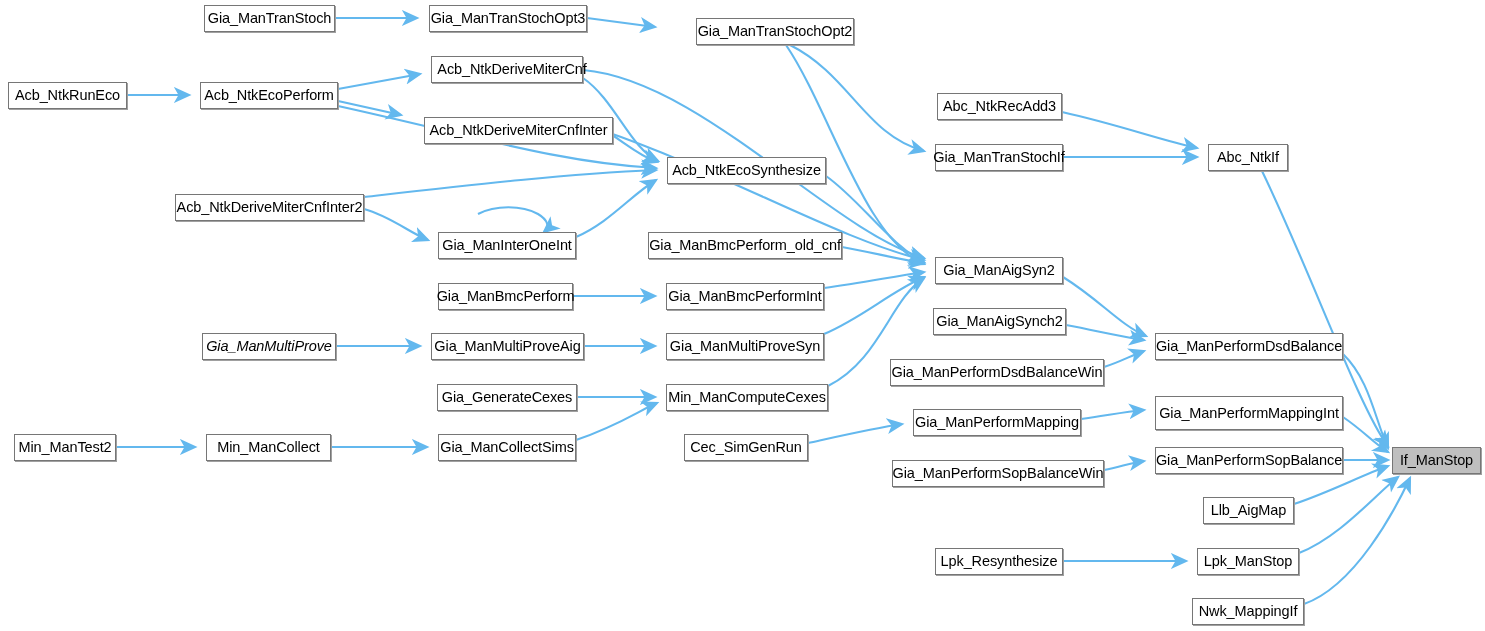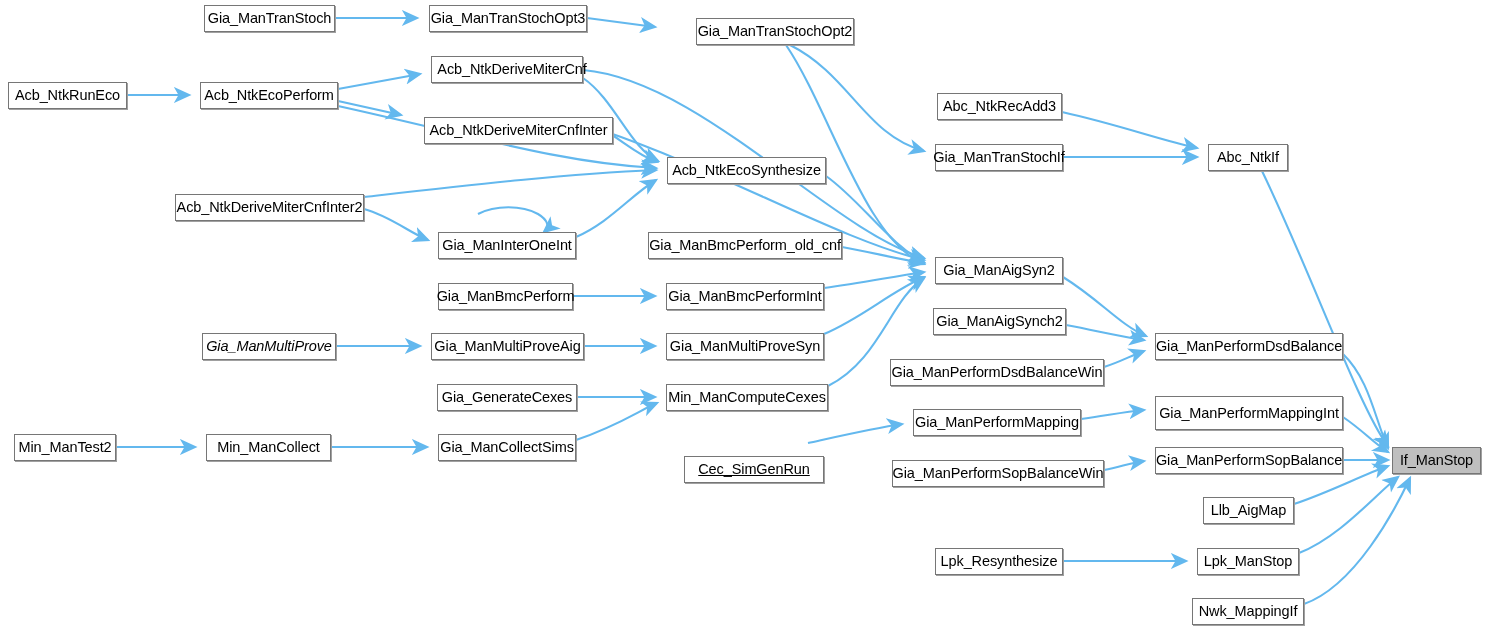--- a/index.html
+++ b/index.html
@@ -122,21 +122,21 @@
       <div class="node" style="left: 666px; top: 333px; width: 158px; height: 27px;">Gia_ManMultiProveSyn</div>
       <div class="node" style="left: 1155px; top: 333px; width: 188px; height: 27px;">Gia_ManPerformDsdBalance</div>
       <div class="node" style="left: 890px; top: 359px; width: 214px; height: 27px;">Gia_ManPerformDsdBalanceWin</div>
       <div class="node" style="left: 437px; top: 384px; width: 140px; height: 27px;">Gia_GenerateCexes</div>
       <div class="node" style="left: 666px; top: 384px; width: 162px; height: 27px;">Min_ManComputeCexes</div>
       <div class="node" style="left: 1155px; top: 396px; width: 188px; height: 34px;">Gia_ManPerformMappingInt</div>
       <div class="node" style="left: 913px; top: 409px; width: 168px; height: 27px;">Gia_ManPerformMapping</div>
       <div class="node" style="left: 14px; top: 434px; width: 102px; height: 27px;">Min_ManTest2</div>
       <div class="node" style="left: 206px; top: 434px; width: 125px; height: 27px;">Min_ManCollect</div>
       <div class="node" style="left: 438px; top: 434px; width: 138px; height: 27px;">Gia_ManCollectSims</div>
-      <div class="node" style="left: 684px; top: 456px; width: 140px; height: 27px; text-decoration: underline;">Cec_SimGenRun</div>
+      <div class="node" style="left: 684px; top: 434px; width: 124px; height: 27px;">Cec_SimGenRun</div>
       <div class="node" style="left: 892px; top: 460px; width: 212px; height: 27px;">Gia_ManPerformSopBalanceWin</div>
       <div class="node" style="left: 1155px; top: 447px; width: 188px; height: 27px;">Gia_ManPerformSopBalance</div>
       <div class="node highlight" style="left: 1392px; top: 447px; width: 89px; height: 27px;">If_ManStop</div>
       <div class="node" style="left: 1203px; top: 497px; width: 91px; height: 27px;">Llb_AigMap</div>
       <div class="node" style="left: 935px; top: 548px; width: 128px; height: 27px;">Lpk_Resynthesize</div>
       <div class="node" style="left: 1197px; top: 548px; width: 102px; height: 27px;">Lpk_ManStop</div>
       <div class="node" style="left: 1192px; top: 598px; width: 112px; height: 27px;">Nwk_MappingIf</div>
     </div>
 </div>
 

